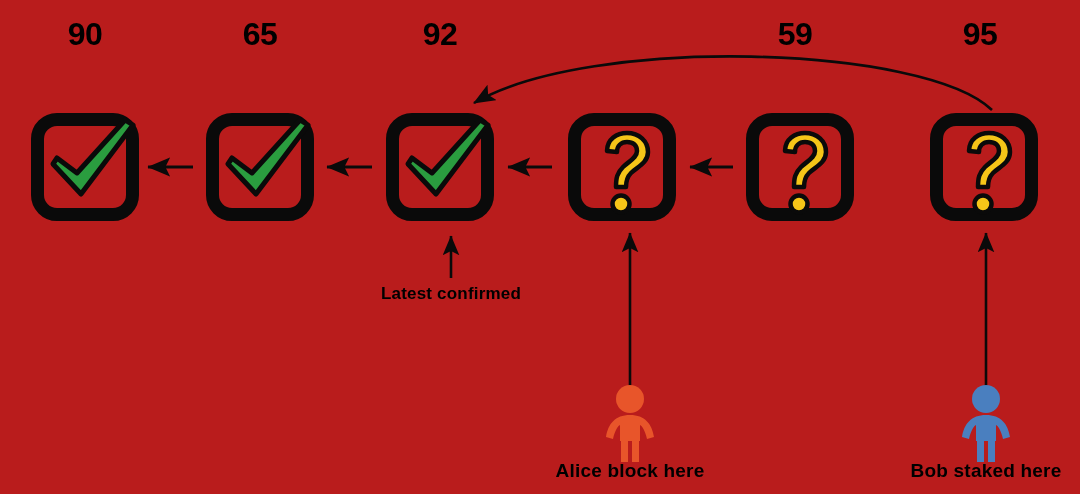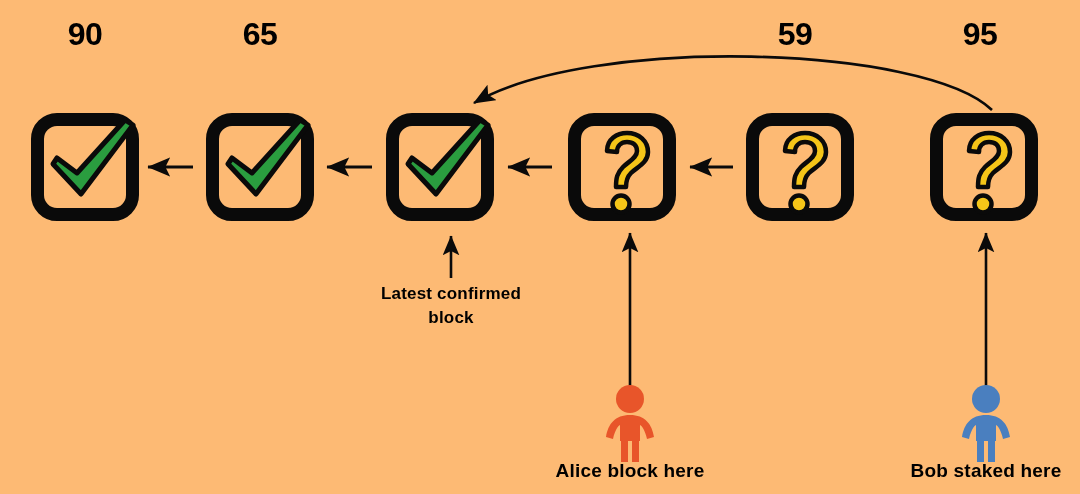--- a/index.html
+++ b/index.html
@@ -10,21 +10,21 @@
     width: 1080px;
     height: 494px;
     background: #d2e4f0;
     font-family: "Liberation Sans", sans-serif;
     overflow: hidden;
   }
   #stage {
     position: relative;
     width: 1080px;
     height: 494px;
-    background: #fdba74;
+    background: #b91c1c;
   }
   .block-num {
     position: absolute;
     top: 16px;
     width: 110px;
     text-align: center;
     font-family: "Liberation Sans", sans-serif;
     font-size: 32px;
     font-weight: bold;
     color: #000000;
@@ -82,20 +82,21 @@
     pointer-events: none;
   }
 </style>
 </head>
 <body>
 
 <div id="stage">
 
   <div class="block-num" style="left:30px;">90</div>
   <div class="block-num" style="left:205px;">65</div>
+  <div class="block-num" style="left:385px;">92</div>
   <div class="block-num" style="left:740px;">59</div>
   <div class="block-num" style="left:925px;">95</div>
 
   <div class="block" style="left:31px;"></div>
   <div class="block" style="left:206px;"></div>
   <div class="block" style="left:386px;"></div>
   <div class="block" style="left:568px;"></div>
   <div class="block" style="left:746px;"></div>
   <div class="block" style="left:930px;"></div>
 
@@ -180,20 +181,19 @@
 
   <svg class="person" style="left:951px; top:382px;" viewBox="0 0 70 80">
     <circle cx="35" cy="17" r="14" fill="#4a7fbf"></circle>
     <path d="M35,33 C50,33 57,42 59,55 L52,57 C50,48 47,44 45,43 L45,59 L25,59 L25,43 C23,44 20,48 18,57 L11,55 C13,42 20,33 35,33 Z" fill="#4a7fbf"></path>
     <rect x="26" y="58" width="7" height="22" fill="#4a7fbf"></rect>
     <rect x="37" y="58" width="7" height="22" fill="#4a7fbf"></rect>
   </svg>
 
   <div class="caption caption-latest" style="left:301px; top:282px;">
     <div>Latest  confirmed</div>
-    <div>block</div>
   </div>
 
   <div class="caption caption-staker" style="left:500px; top:460px;">Alice block here</div>
 
   <div class="caption caption-staker" style="left:856px; top:460px;">Bob staked here</div>
 
 </div>
 
 </body></html>

